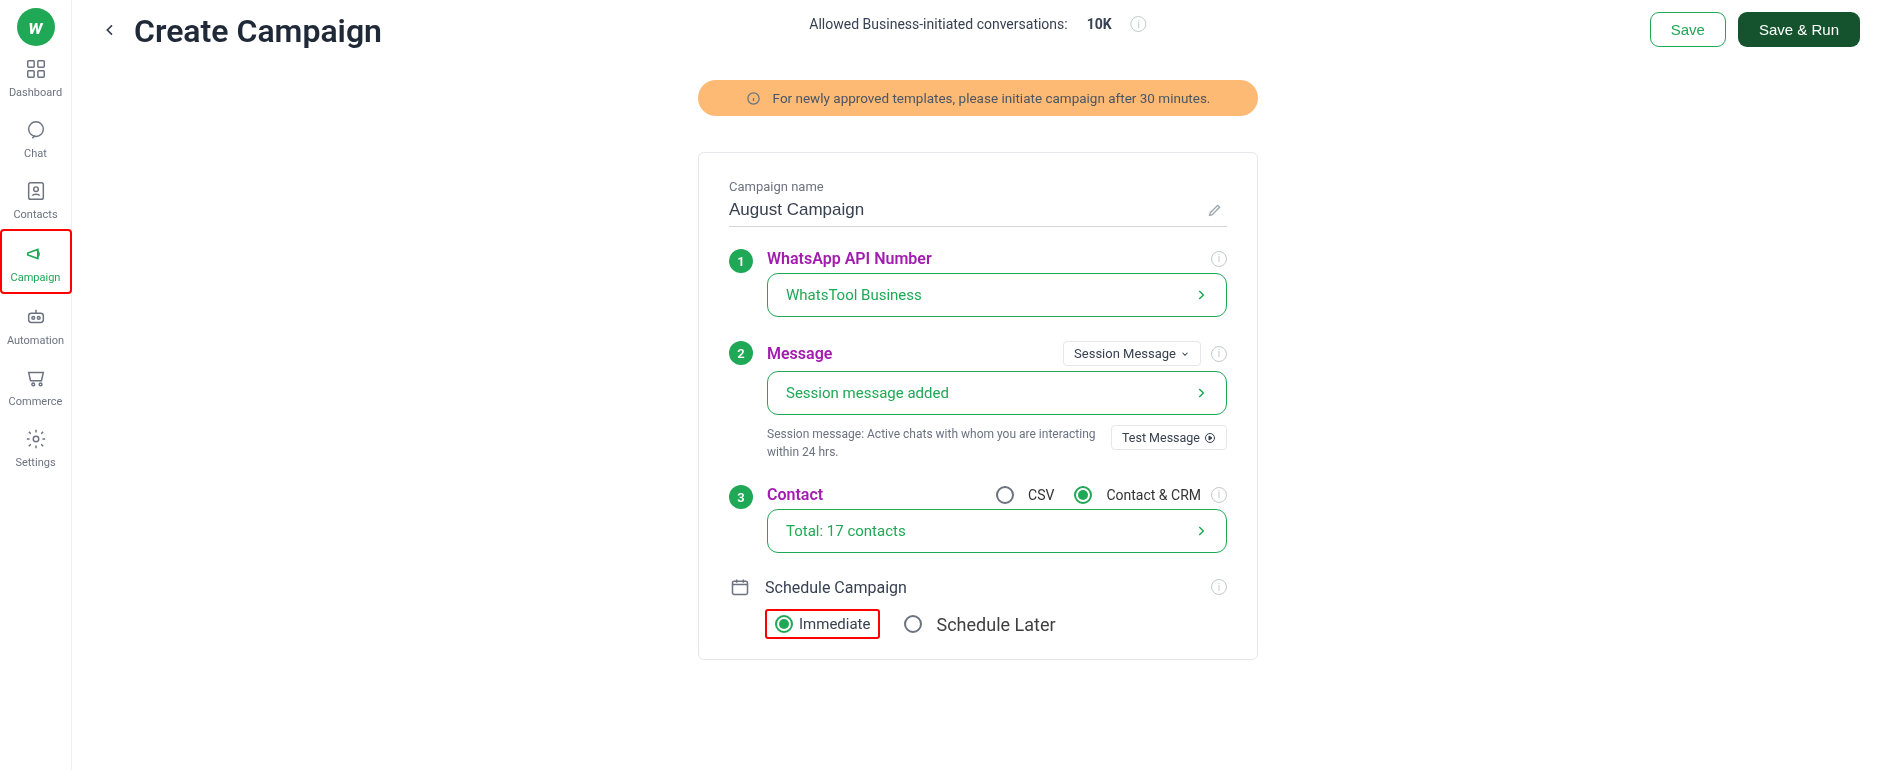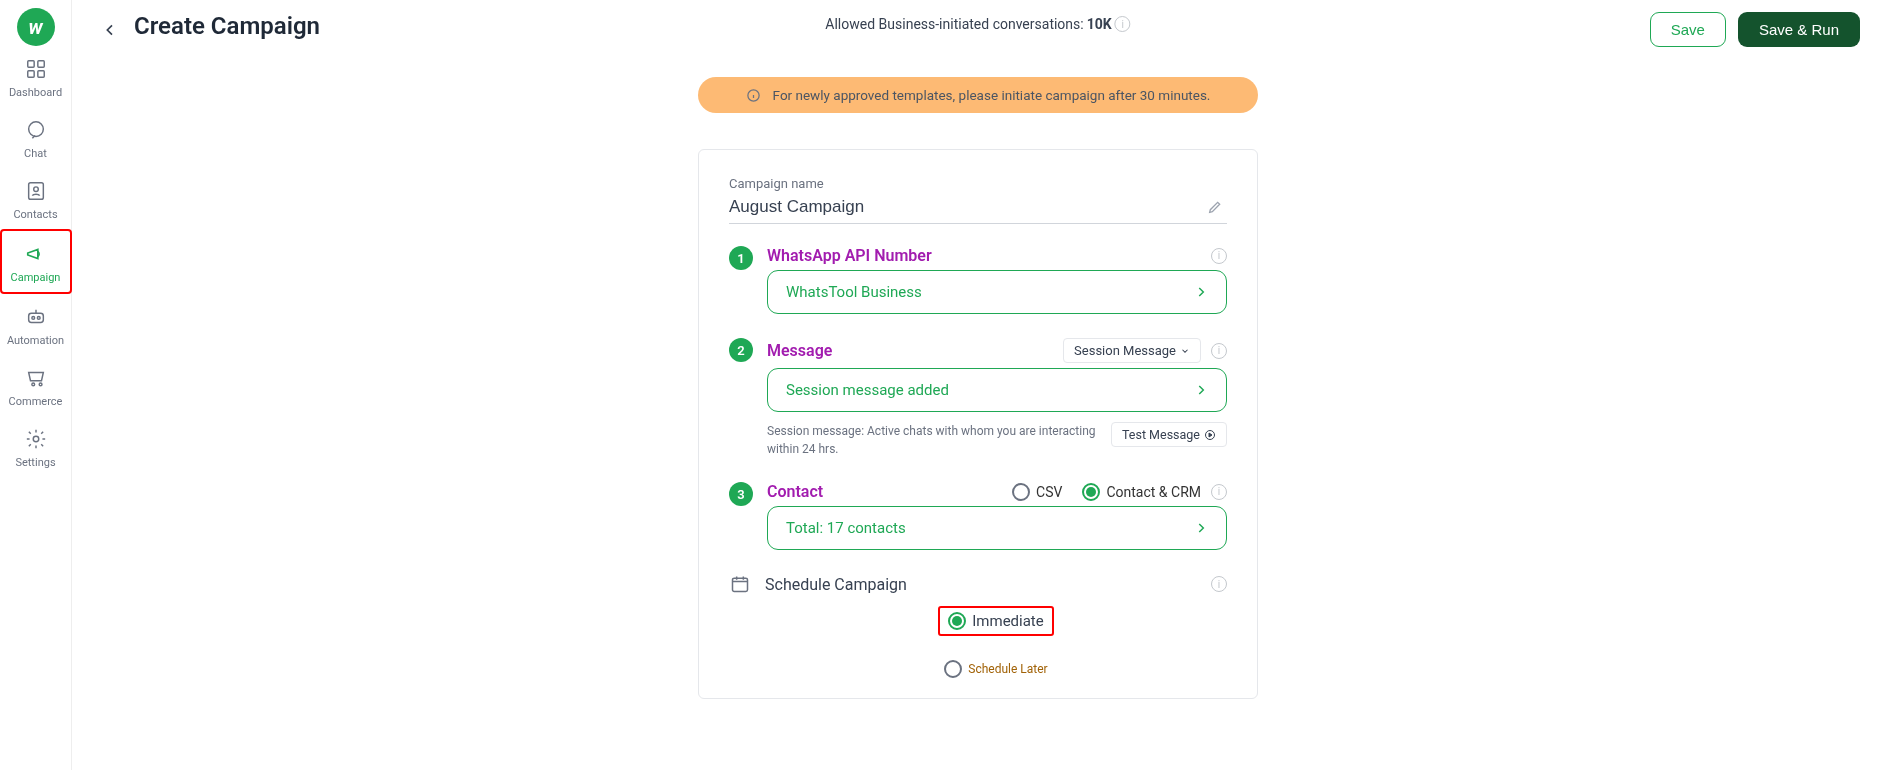--- a/index.html
+++ b/index.html
@@ -13,23 +13,23 @@
 .nav-item .icon { width: 26px; height: 26px; display: flex; align-items: center; justify-content: center; color: #6b7280; margin-bottom: 4px; }
 .nav-item.active { color: #1fa855; }
 .nav-item.active .icon { color: #1fa855; }
 .nav-item.active { border: 2px solid #ff0000; border-radius: 4px; }
 
 
 .main { flex: 1; position: relative; }
 .header { display: flex; align-items: flex-start; padding: 12px 24px 0 24px; width: 100%; }
 .back-btn { width: 28px; height: 28px; display: flex; align-items: center; justify-content: center; cursor: pointer; margin-top: 4px; }
 .title-block { margin-left: 10px; }
-.page-title { font-size: 24px; font-weight: 600; color: #1f2937; }
+.page-title { font-size: 32px; font-weight: 600; color: #1f2937; }
 .page-subtitle { font-size: 13px; color: #6b7280; margin-top: 4px; }
-.center-info { position: absolute; left: 50%; transform: translateX(-50%); top: 16px; font-size: 14px; color: #374151; display: flex; align-items: center; gap: 3px; }
+.center-info { position: absolute; left: 50%; transform: translateX(-50%); top: 16px; font-size: 14px; color: #374151; display: flex; align-items: center; gap: 19px; }
 .center-info b { font-weight: 700; }
 .header-actions { margin-left: auto; display: flex; gap: 12px; align-items: flex-start; padding-top: 0px;}
 .btn { padding: 8px 20px; border-radius: 9px; font-size: 15px; cursor: pointer; border: 1px solid transparent; }
 .btn-outline { background: #fff; border: 1.5px solid #1fa855; color: #1fa855; }
 .btn-solid { background: #14532d; color: #fff; }
 
 .content { width: 100%; display: flex; flex-direction: column; align-items: center; padding-top: 30px; }
 .info-banner { background: #fdba74; border-radius: 24px; padding: 10px 28px; display: flex; align-items: center; gap: 12px; color: #4b5563; font-size: 13.5px; width: 560px; justify-content:center;}
 
 .card { width: 560px; border: 1px solid #e5e7eb; border-radius: 6px; margin-top: 36px; padding: 26px 30px 20px; }
@@ -49,30 +49,30 @@
 .select-box { margin-top: 5px; border: 1.5px solid #1fa855; border-radius: 11px; padding: 12px 18px; color: #1fa855; font-size: 15px; display: flex; align-items: center; cursor: pointer; }
 .select-box .chev { margin-left: auto; color: #1fa855; }
 
 .pill-select { border:1px solid #e5e7eb; border-radius:4px; padding:4px 10px; font-size:13px; color:#374151; cursor:pointer; display:flex; align-items:center; gap:4px;}
 
 .hint { font-size: 12px; color: #6b7280; margin-top: 10px; display:flex; align-items:flex-start; gap:8px;}
 .hint-text{ flex:1; line-height:1.5;}
 .test-btn { border:1px solid #e5e7eb; border-radius:4px; padding:4px 10px; font-size:12.5px; color:#374151; cursor:pointer; display:flex; align-items:center; gap:4px; white-space:nowrap;}
 
 .radio-row { display:flex; align-items:center; gap:20px;}
-.radio { display:flex; align-items:center; gap:6px; cursor:pointer;}
+.radio { display:flex; align-items:center; gap:14px; cursor:pointer;}
 .radio-outer { width:18px; height:18px; border:2px solid #6b7280; border-radius:50%; display:flex; align-items:center; justify-content:center;}
 .radio-outer.sel { border-color:#1fa855;}
 .radio-dot { width:10px; height:10px; background:#1fa855; border-radius:50%;}
 
 .schedule-row { display:flex; align-items:center; gap:14px; margin-top: 4px;}
 .cal-icon { color:#6b7280; width:22px; display:flex; justify-content:center;}
 .schedule-title { font-size:16px; color:#374151; flex:1;}
 
-.sched-radios { margin-left:36px; margin-top:12px; display:flex; gap:24px; align-items:center;flex-direction:column;}
+.sched-radios { margin-left:36px; margin-top:12px; display:flex; gap:24px; align-items:center;}
 .sched-radio-hl { border:2px solid #ff0000; padding:4px 8px; border-radius:3px; display:flex; align-items:center; gap:6px;}
 
 .step-block { margin-bottom: 24px;}
 
 svg { display:block;}
 </style>
 </head>
 <body>
 
 <div class="app">
@@ -292,20 +292,20 @@
         </div>
         <div class="sched-radios">
           <div class="sched-radio-hl">
             <span class="radio-outer sel">
                 <span class="radio-dot"></span>
               </span>
             <span style="font-size:15px;color:#374151;">Immediate</span>
           </div>
           <div class="radio">
             <span class="radio-outer"></span>
-            <span style="font-size:12px;color:#a16207;">Schedule Later</span>
+            <span style="font-size:18px;color:#404040;">Schedule Later</span>
           </div>
         </div>
 
       </div>
     </div>
   </div>
 </div>
 
 </body></html>

